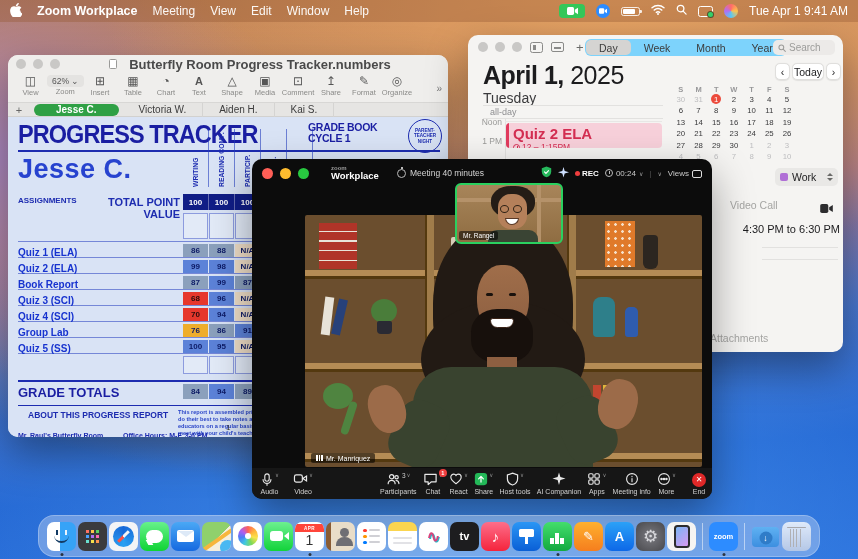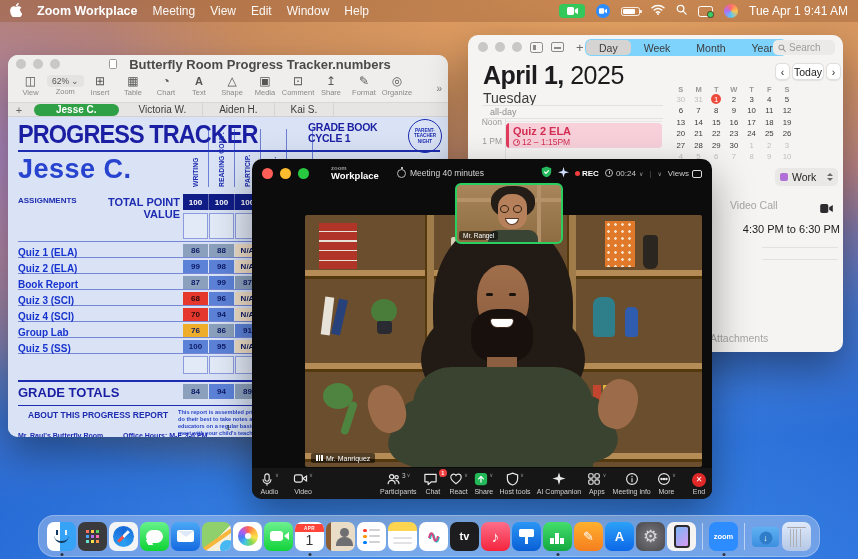--- a/index.html
+++ b/index.html
@@ -106,21 +106,21 @@
   .cal-date b{font-weight:800}
   .cal-weekday{position:absolute;left:15px;top:55px;font-size:14px;color:#3a3a3c}
   .allday-line1{position:absolute;left:15px;right:180px;top:70px}
   .allday-line2{position:absolute;left:15px;right:180px;top:83px}
   .allday{position:absolute;left:22px;top:72px;font-size:9px;color:#8e8e90}
   .gutter-v{position:absolute;left:37px;top:83px;height:95px;width:1px;background:#e2e1df}
   .tlabel{position:absolute;left:2px;width:32px;text-align:right;font-size:8.5px;color:#9a9a98}
   .hline{position:absolute;left:37px;width:157px;height:1px;background:#e8e7e5}
   .event{position:absolute;left:38px;width:156px;border-radius:4px;padding:2px 0 0 7px;overflow:hidden}
   .event::before{content:"";position:absolute;left:0;top:0;bottom:0;width:3px}
-  .event .etitle{font-size:11px;font-weight:700}
+  .event .etitle{font-size:15px;font-weight:700}
   .event .etime{font-size:8.5px;display:flex;align-items:center;gap:2px}
   .evclock{width:7px;height:7px;border:1px solid currentColor;border-radius:50%;display:inline-block;position:relative}
   .evclock::before{content:"";position:absolute;left:2.6px;top:1.2px;width:1px;height:2.6px;background:currentColor}
   .event.c-pink{background:#f7d0da;color:#d42e52}.event.c-pink::before{background:#e23b5e}
   .event.c-blue{background:#cfe7fb;color:#1a6fc0}.event.c-blue::before{background:#1e86d8}
   .navbtn{position:absolute;top:28px;height:17px;background:#fff;border:1px solid #e0dfdd;border-radius:5px;
     display:flex;align-items:center;justify-content:center;font-size:10.5px;color:#1c1c1e;box-shadow:0 .5px 1px rgba(0,0,0,.08)}
   .minical{position:absolute;left:204px;top:50px;width:124px}
   .mini-grid{display:grid;grid-template-columns:repeat(7,17.7px);row-gap:1px}
   .mwd{font-size:7.5px;font-weight:700;color:#98989a;text-align:center}

